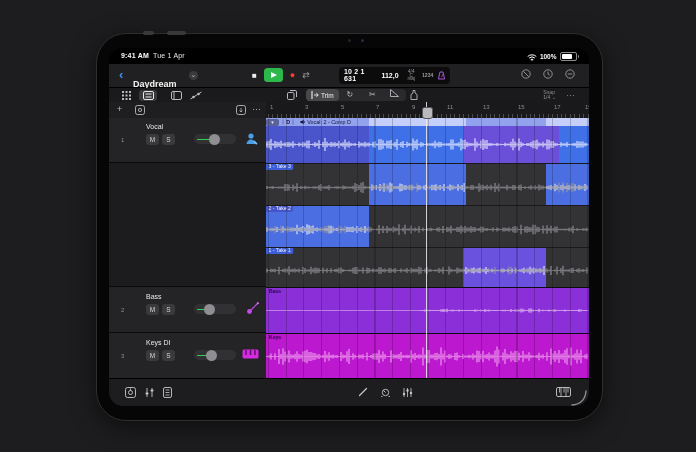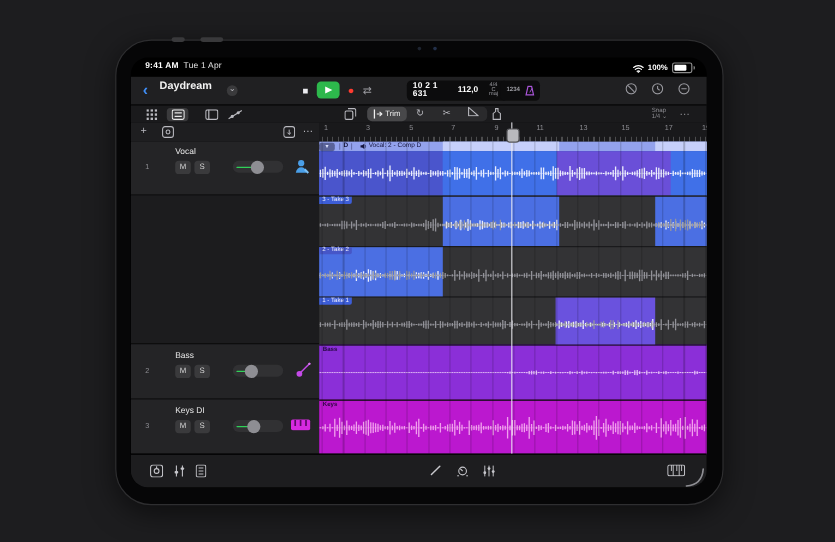--- a/index.html
+++ b/index.html
@@ -18,21 +18,21 @@
   .sb-left{position:absolute;left:12px;top:4px;font-size:7px;font-weight:bold;color:#fff;letter-spacing:.2px;}
   .sb-date{color:#e8e8e8;font-weight:normal;margin-left:4px;}
   .sb-right{position:absolute;right:10px;top:4px;display:flex;align-items:center;gap:3px;color:#fff;}
   .batt-pct{font-size:6.5px;font-weight:bold;}
   .batt{width:15px;height:7px;border:1px solid rgba(255,255,255,.55);border-radius:2px;position:relative;}
   .batt::after{content:"";position:absolute;left:1px;top:1px;bottom:1px;width:10px;background:#fff;border-radius:1px;}
   .batt-cap{width:1.5px;height:3px;background:rgba(255,255,255,.55);border-radius:0 1px 1px 0;margin-left:-2px;}
   
   .toolbar{position:absolute;left:0;top:16px;width:100%;height:23px;background:#202022;border-bottom:1px solid #000;}
   .back{position:absolute;left:10px;top:3px;color:#3f8ef7;font-size:13px;font-weight:bold;}
-  .proj{position:absolute;left:24px;top:2px;font-size:9px;font-weight:bold;color:#f2f2f2;}
+  .proj{position:absolute;left:24px;top:15px;font-size:9px;font-weight:bold;color:#f2f2f2;}
   .proj-caret{position:absolute;left:80px;top:7px;width:9px;height:9px;border-radius:50%;background:#3a3a3c;
     color:#b9b9bf;font-size:7px;text-align:center;line-height:8px;}
   .transport{position:absolute;left:143px;top:3px;display:flex;align-items:center;gap:7px;height:16px;}
   .t-stop{color:#ececf0;font-size:8px;}
   .t-play{width:19px;height:14px;background:#2db84c;border-radius:3.5px;position:relative;}
   .t-play::after{content:"";position:absolute;left:7px;top:4px;border-left:6px solid #fff;
     border-top:3.5px solid transparent;border-bottom:3.5px solid transparent;}
   .t-rec{color:#ff3b30;font-size:9px;}
   .t-cycle{color:#9a9aa0;font-size:9px;}
   .lcd{position:absolute;left:230px;top:2.5px;width:74px;height:17px;background:#0c0c0d;border-radius:4px;

